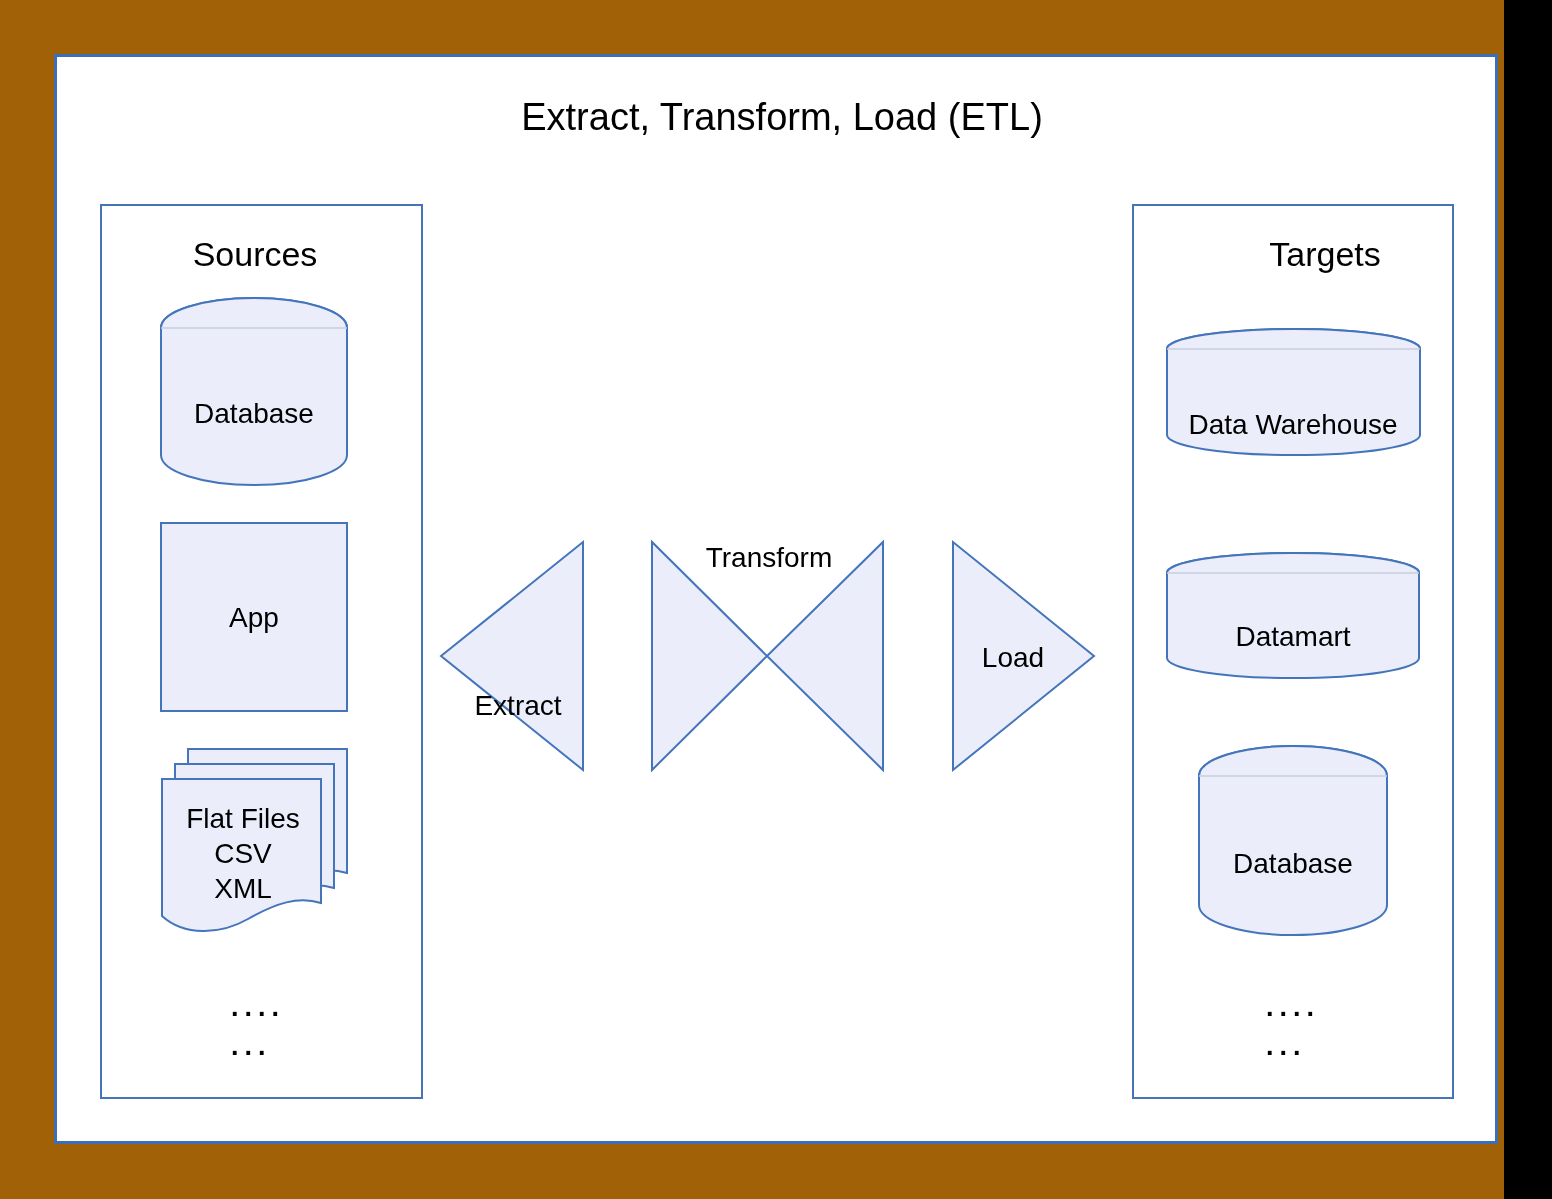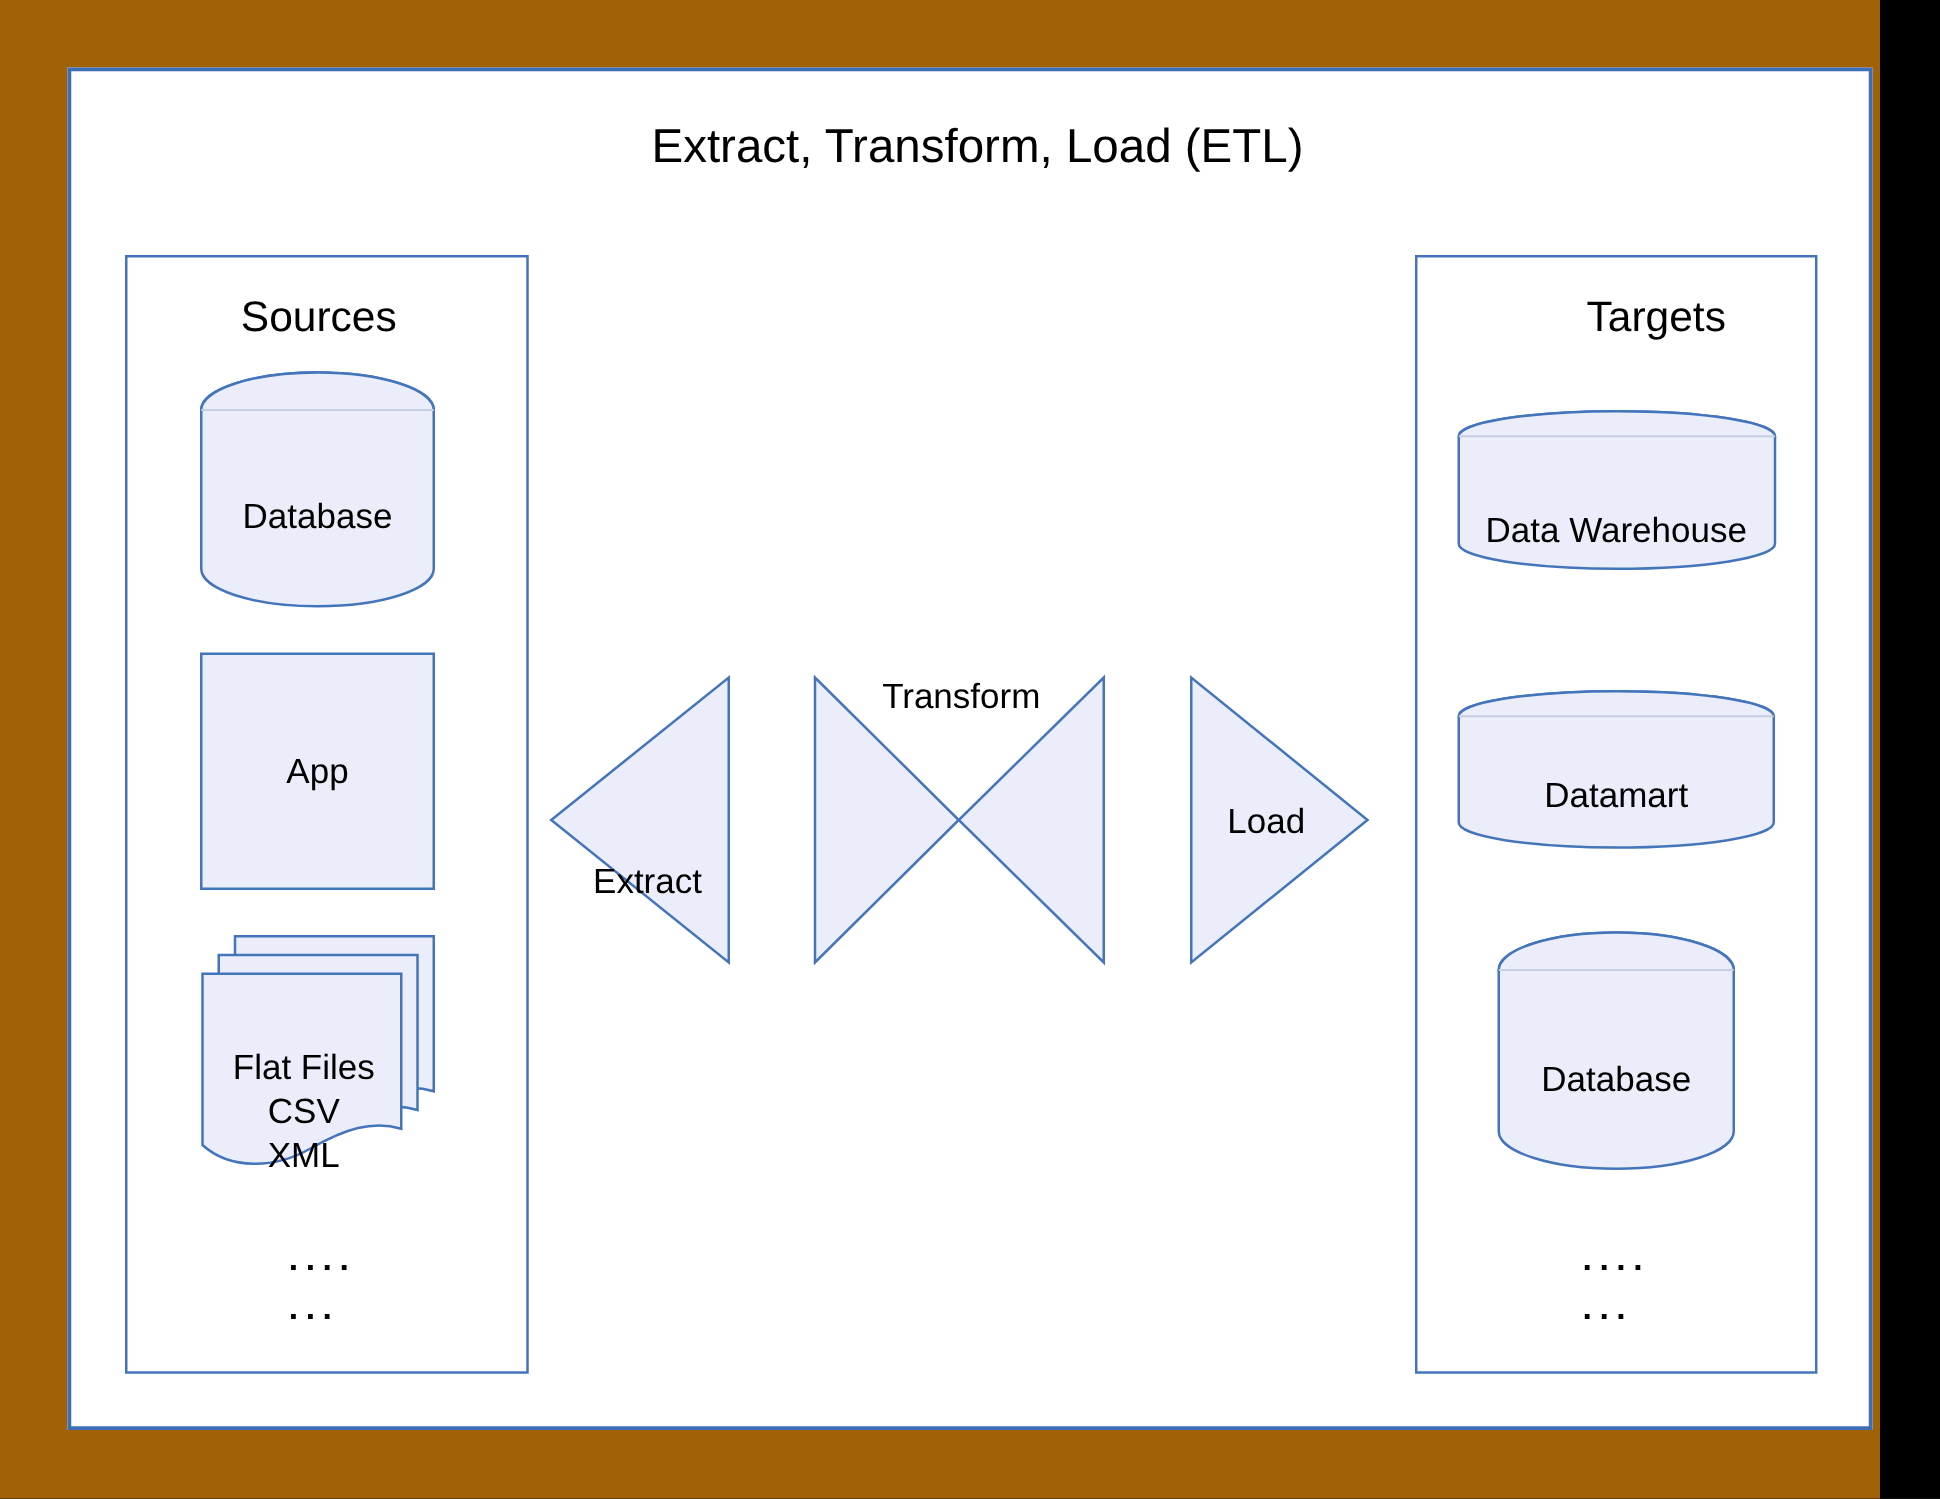--- a/index.html
+++ b/index.html
@@ -110,21 +110,21 @@
   </svg>
 
   <div class="lbl title" style="left:782px; top:118px;">Extract, Transform, Load (ETL)</div>
 
   <div class="lbl panel-title" style="left:255px; top:254px;">Sources</div>
   <div class="lbl panel-title" style="left:1293px; top:254px;margin-left:32px;">Targets</div>
 
   <div class="lbl shape-lbl" style="left:254px; top:413px;">Database</div>
   <div class="lbl shape-lbl" style="left:254px; top:617px;">App</div>
 
-  <div class="lbl shape-lbl multi" style="left:243px; top:853px;margin-top:36px;"><div>Flat Files</div><div>CSV</div><div>XML</div></div>
+  <div class="lbl shape-lbl multi" style="left:243px; top:853px;"><div>Flat Files</div><div>CSV</div><div>XML</div></div>
 
   <div class="dots" style="left:231px; top:988px;"><div>....</div><div>...</div></div>
 
   <div class="lbl shape-lbl" style="left:518px; top:657px;margin-top:48px;">Extract</div>
   <div class="lbl shape-lbl" style="left:769px; top:557px;">Transform</div>
   <div class="lbl shape-lbl" style="left:1013px; top:657px;text-align:center;">Load</div>
 
   <div class="lbl shape-lbl" style="left:1293px; top:408px;margin-top:16px;">Data Warehouse</div>
   <div class="lbl shape-lbl" style="left:1293px; top:636px;">Datamart</div>
   <div class="lbl shape-lbl" style="left:1293px; top:863px;">Database</div>

